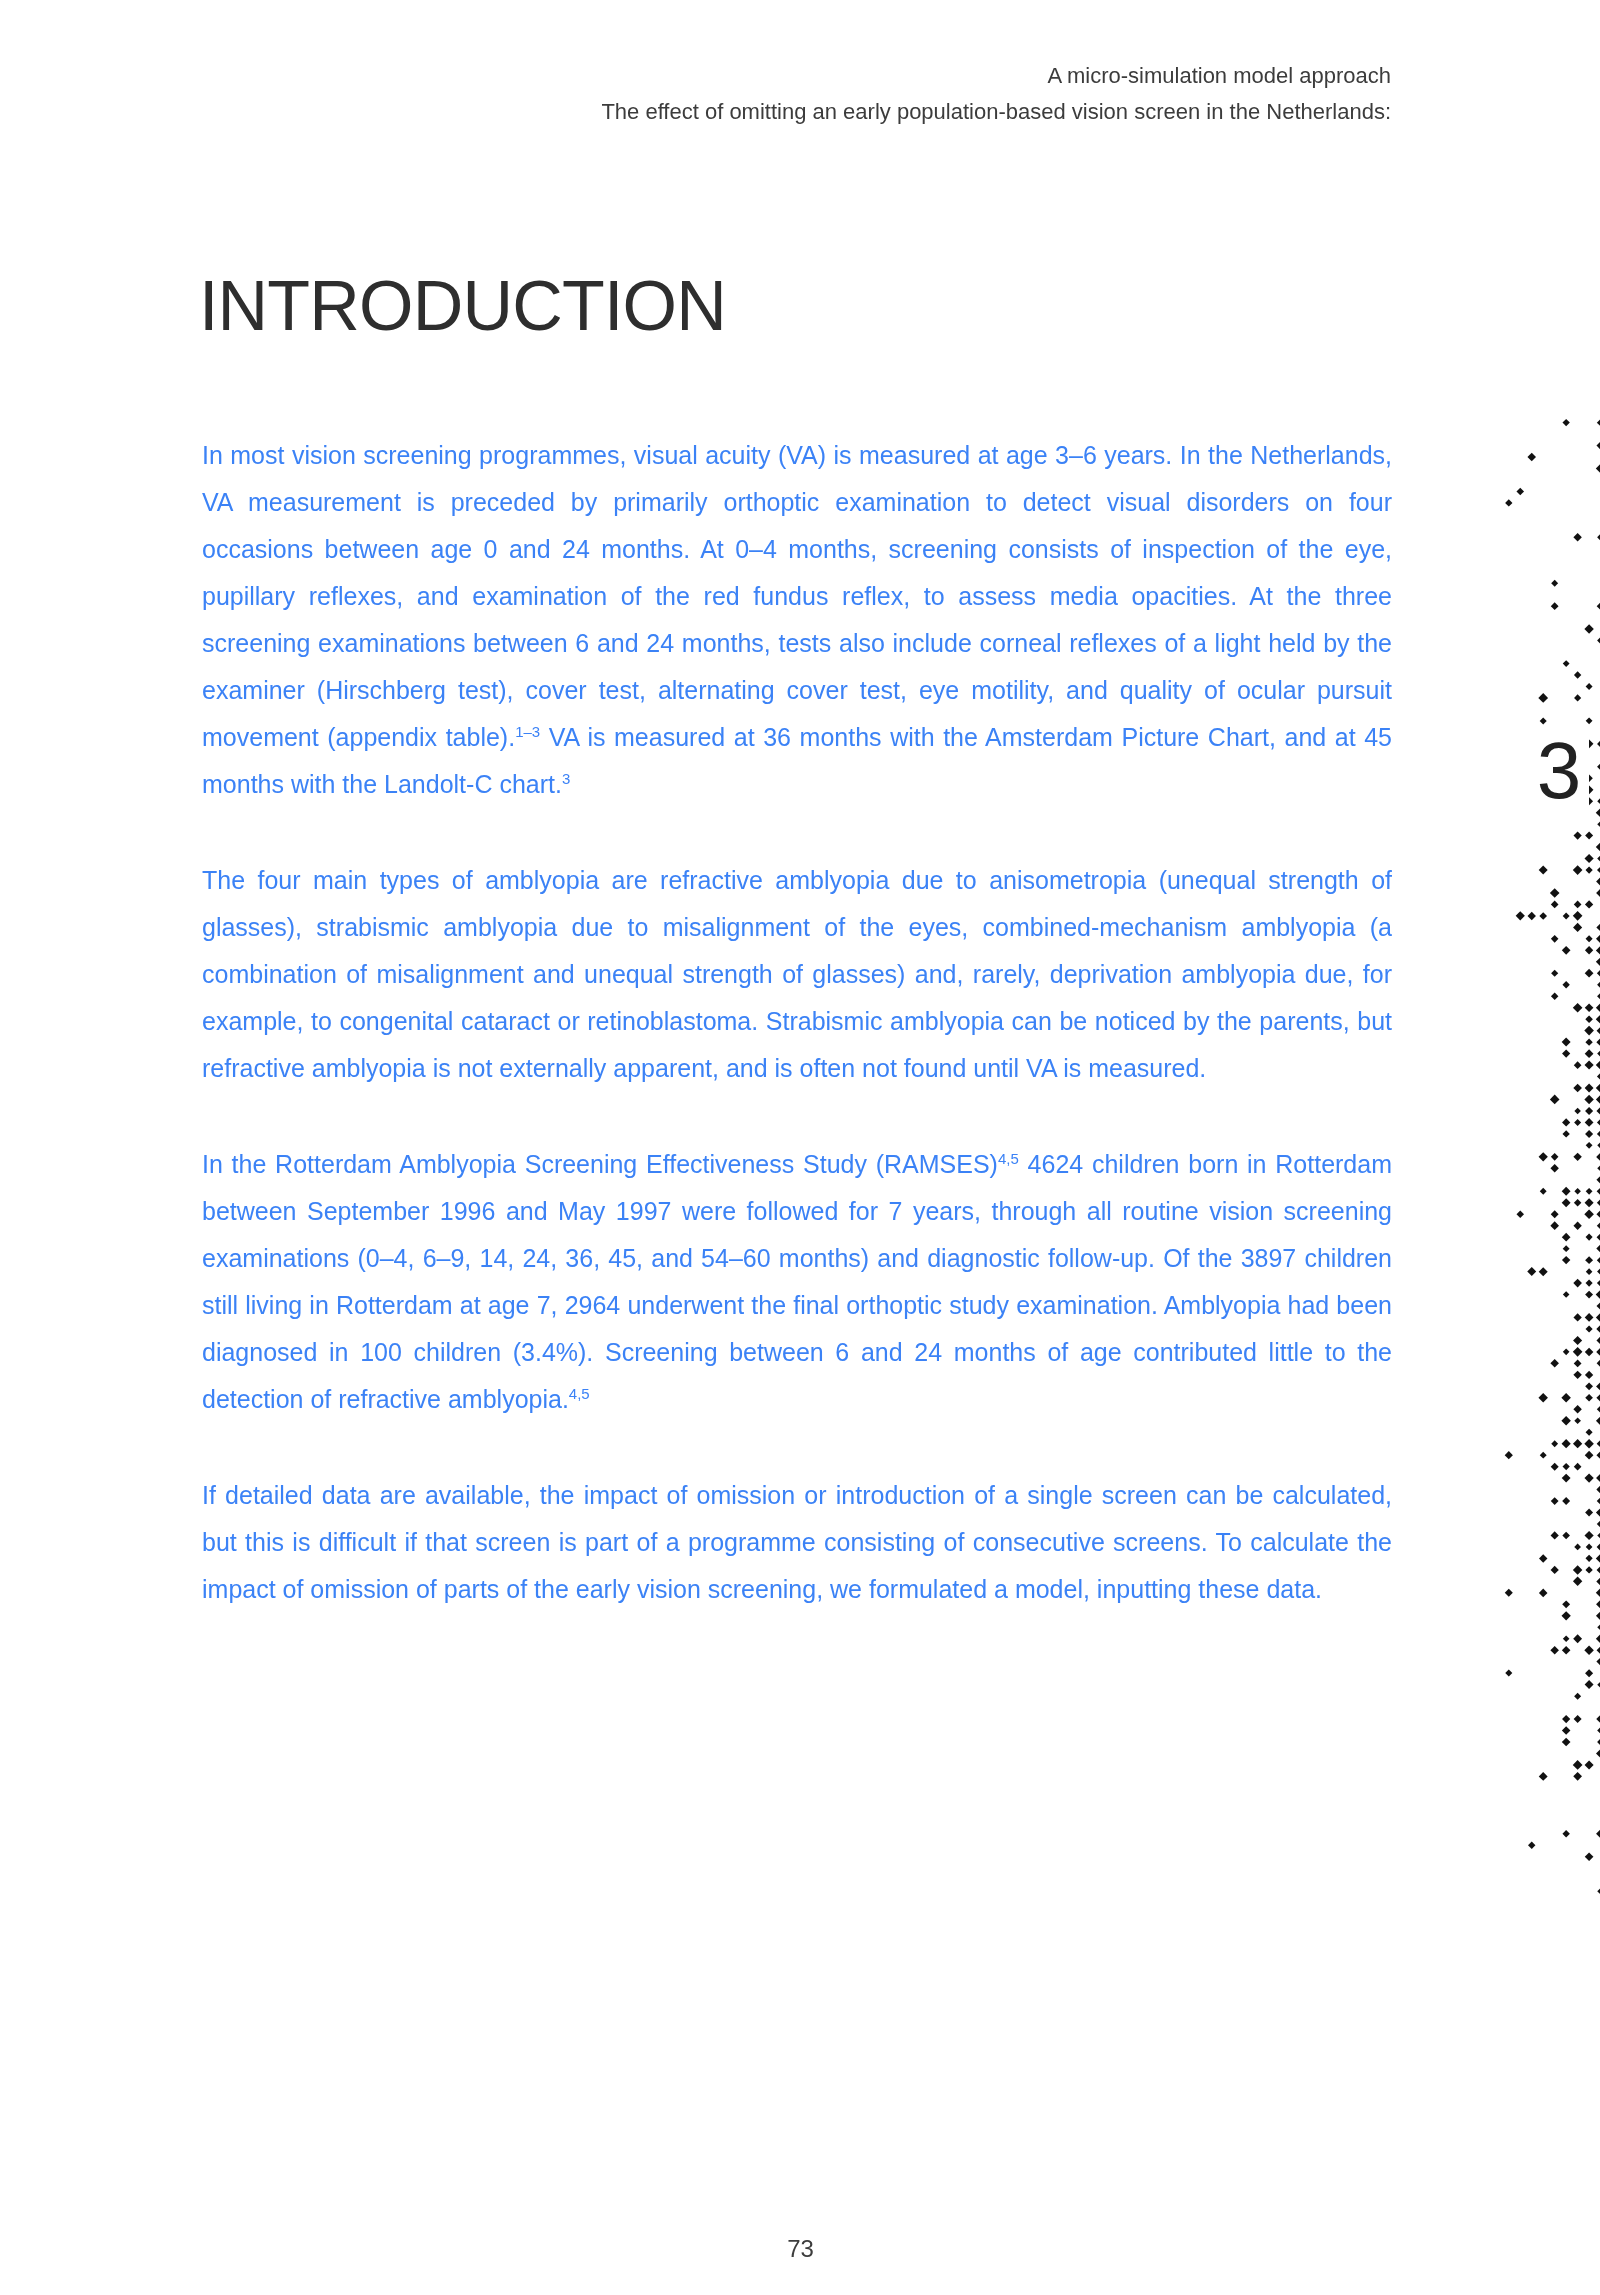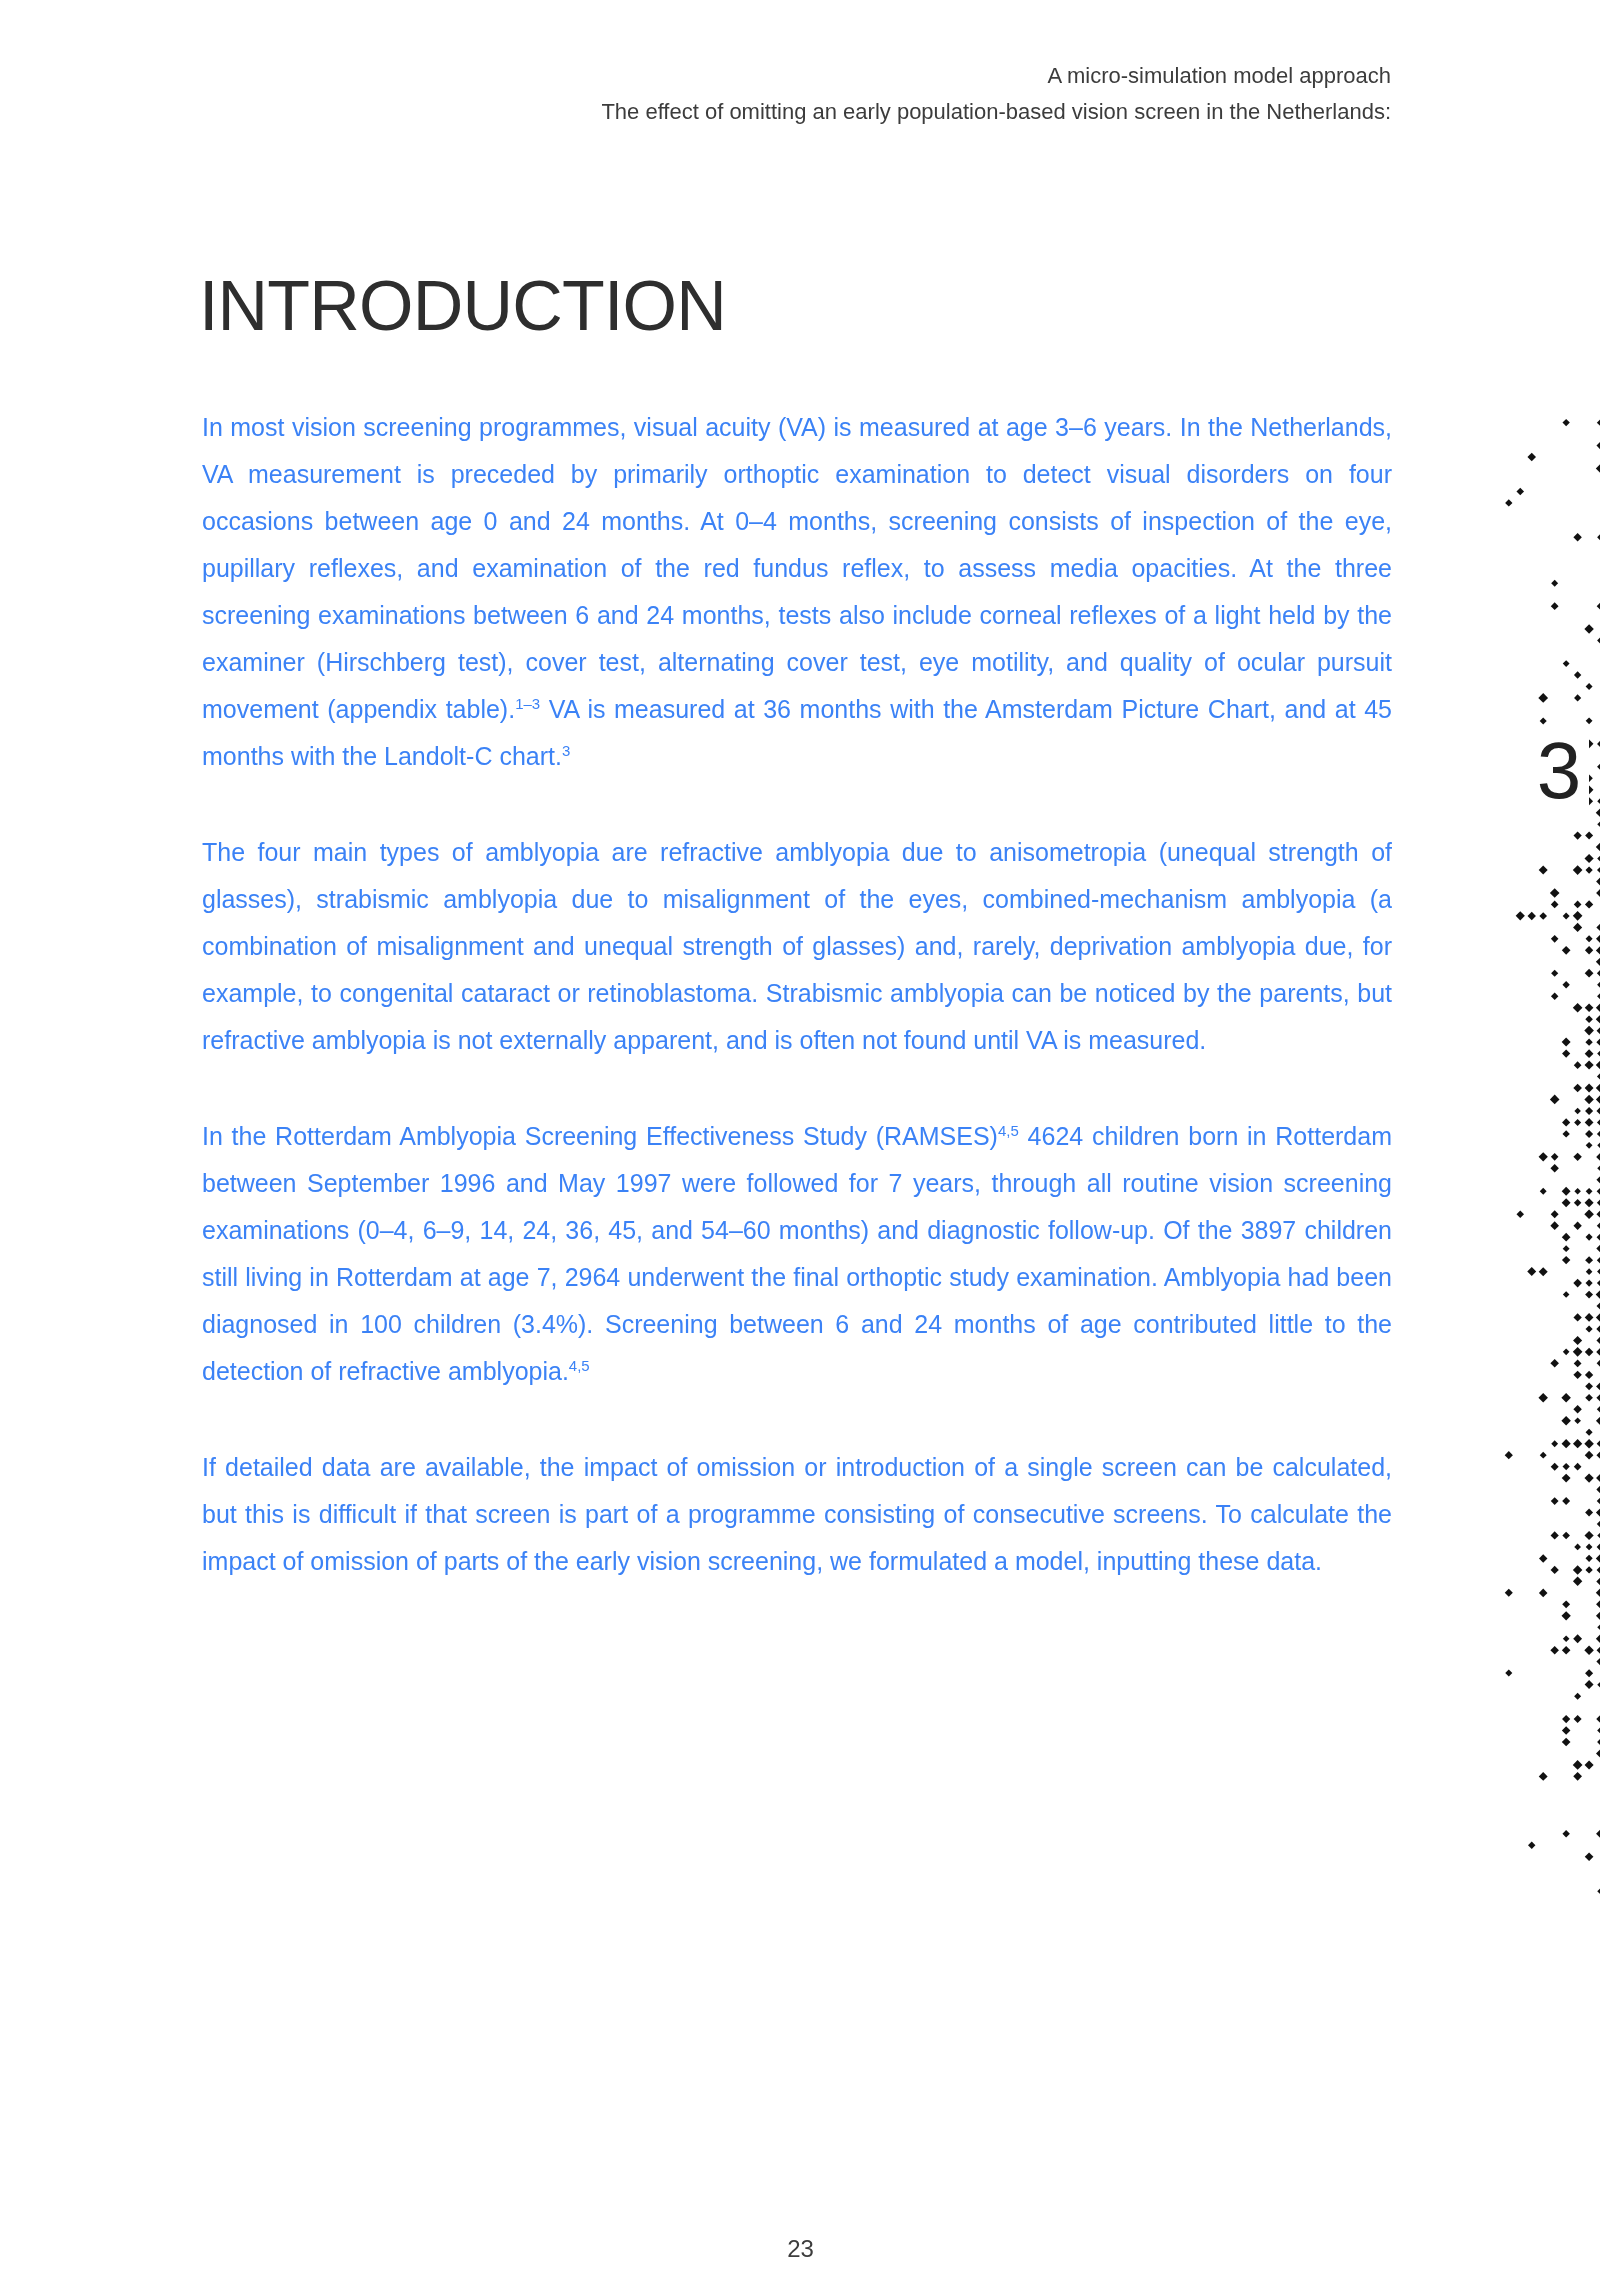--- a/index.html
+++ b/index.html
@@ -26,21 +26,21 @@
   }
 
   .content {
     position: absolute;
     left: 202px;
     top: 266px;
     width: 1190px;
   }
 
   .section-title {
-    margin: 0 0 58px -3.1px;
+    margin: 0 0 86px -3.1px;
     font-size: 70px;
     font-weight: 300;
     letter-spacing: -0.8px;
     color: #2e2e2e;
   }
 
   .body-copy p {
     margin: 0 0 49px 0;
     font-size: 25px;
     line-height: 47px;
@@ -365,17 +365,17 @@
         <rect x="123.4" y="1938.4" width="8.3" height="8.3" transform="rotate(45 127.5 1942.5)"></rect>
         <rect x="34.0" y="1954.0" width="6.9" height="6.9" transform="rotate(45 37.5 1957.5)"></rect>
         <rect x="108.5" y="1968.5" width="8.0" height="8.0" transform="rotate(45 112.5 1972.5)"></rect>
         <rect x="124.5" y="2014.5" width="6.1" height="6.1" transform="rotate(45 127.5 2017.5)"></rect>
       </g>
     </svg>
 
   <div class="chapter-number">3</div>
 
   <footer class="page-number">
-    <span>23</span>
+    <span>73</span>
   </footer>
 
 </div>
 
 
 </body></html>

